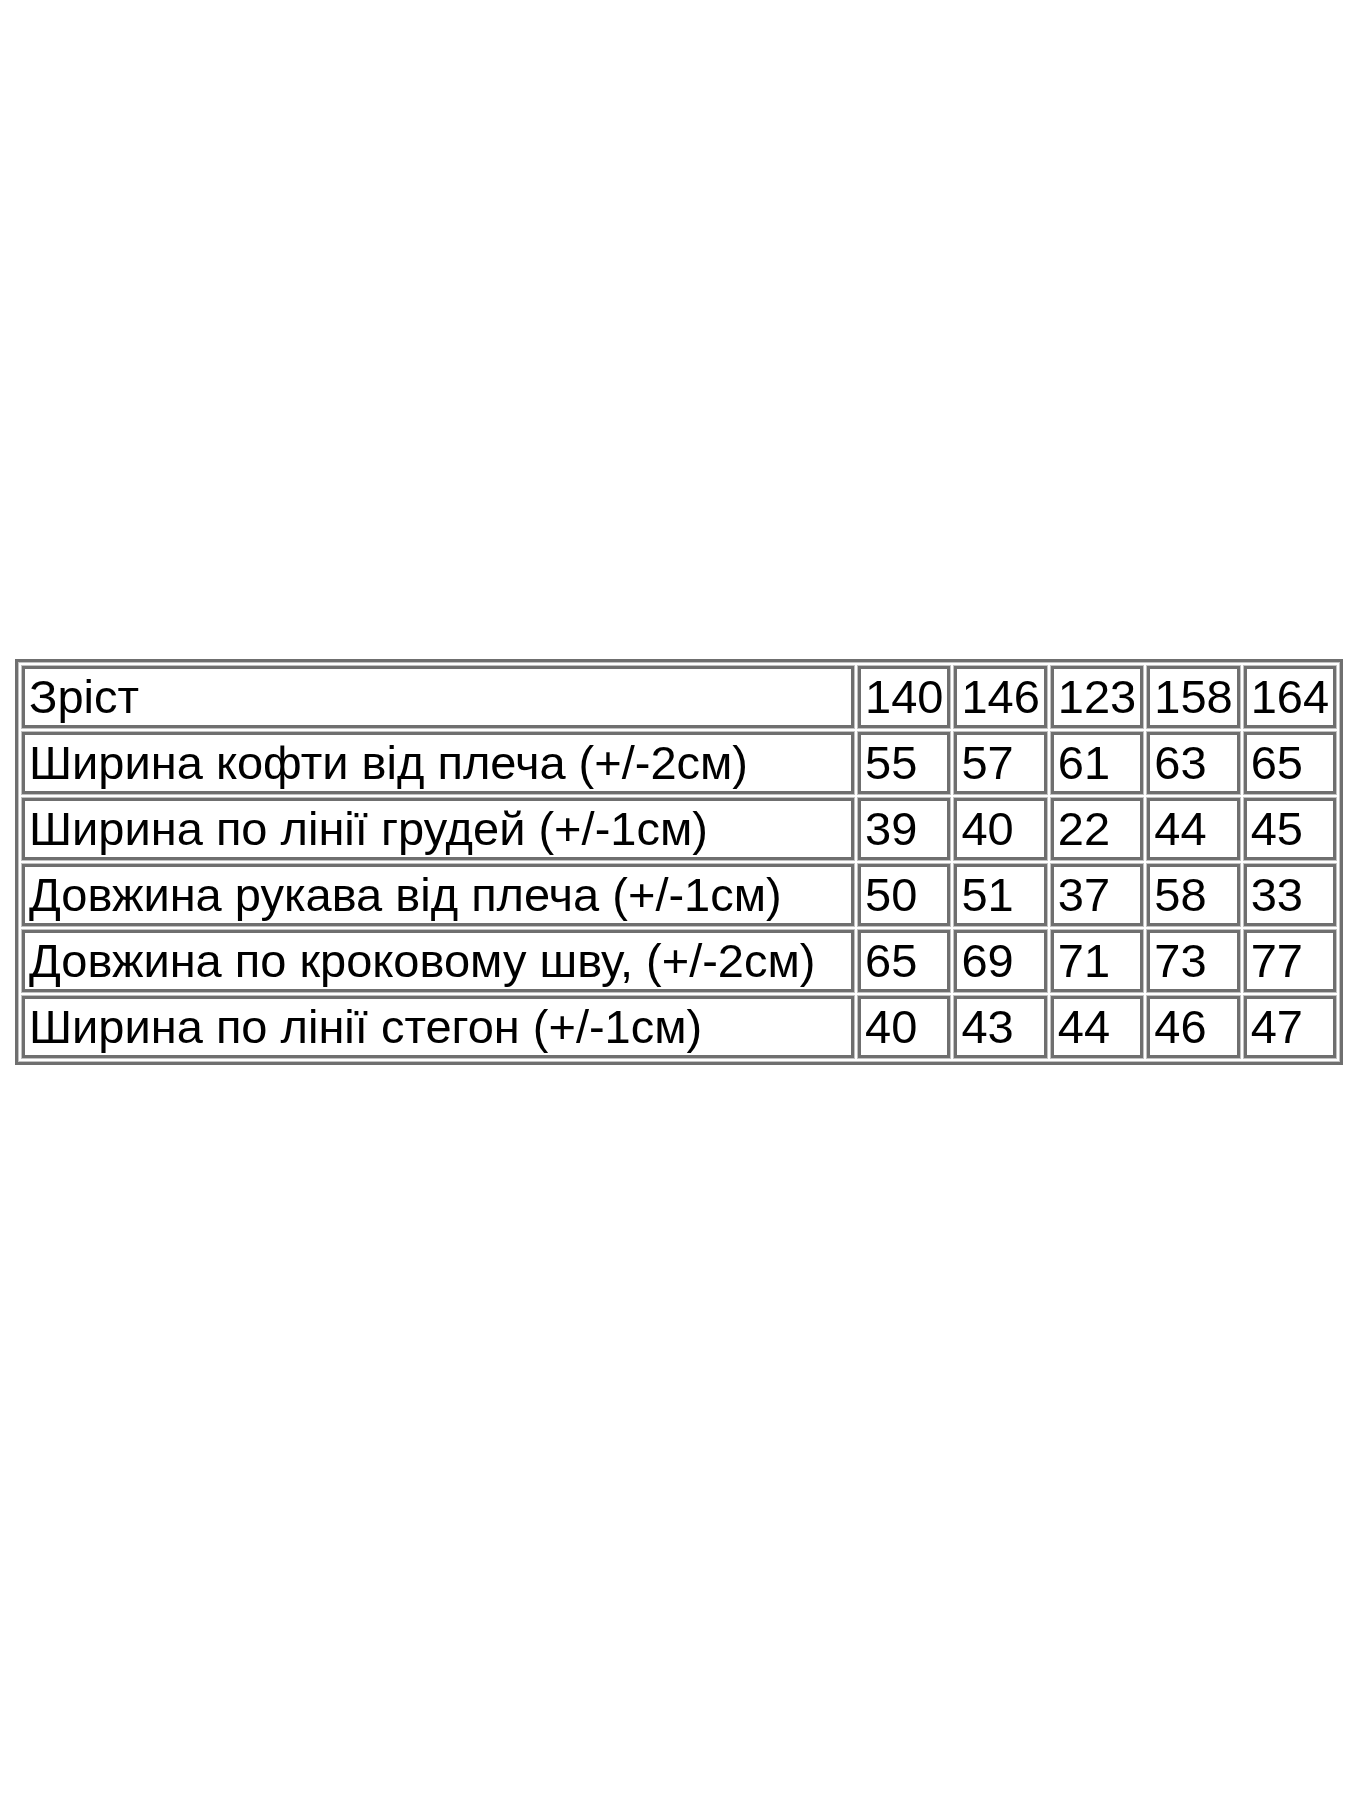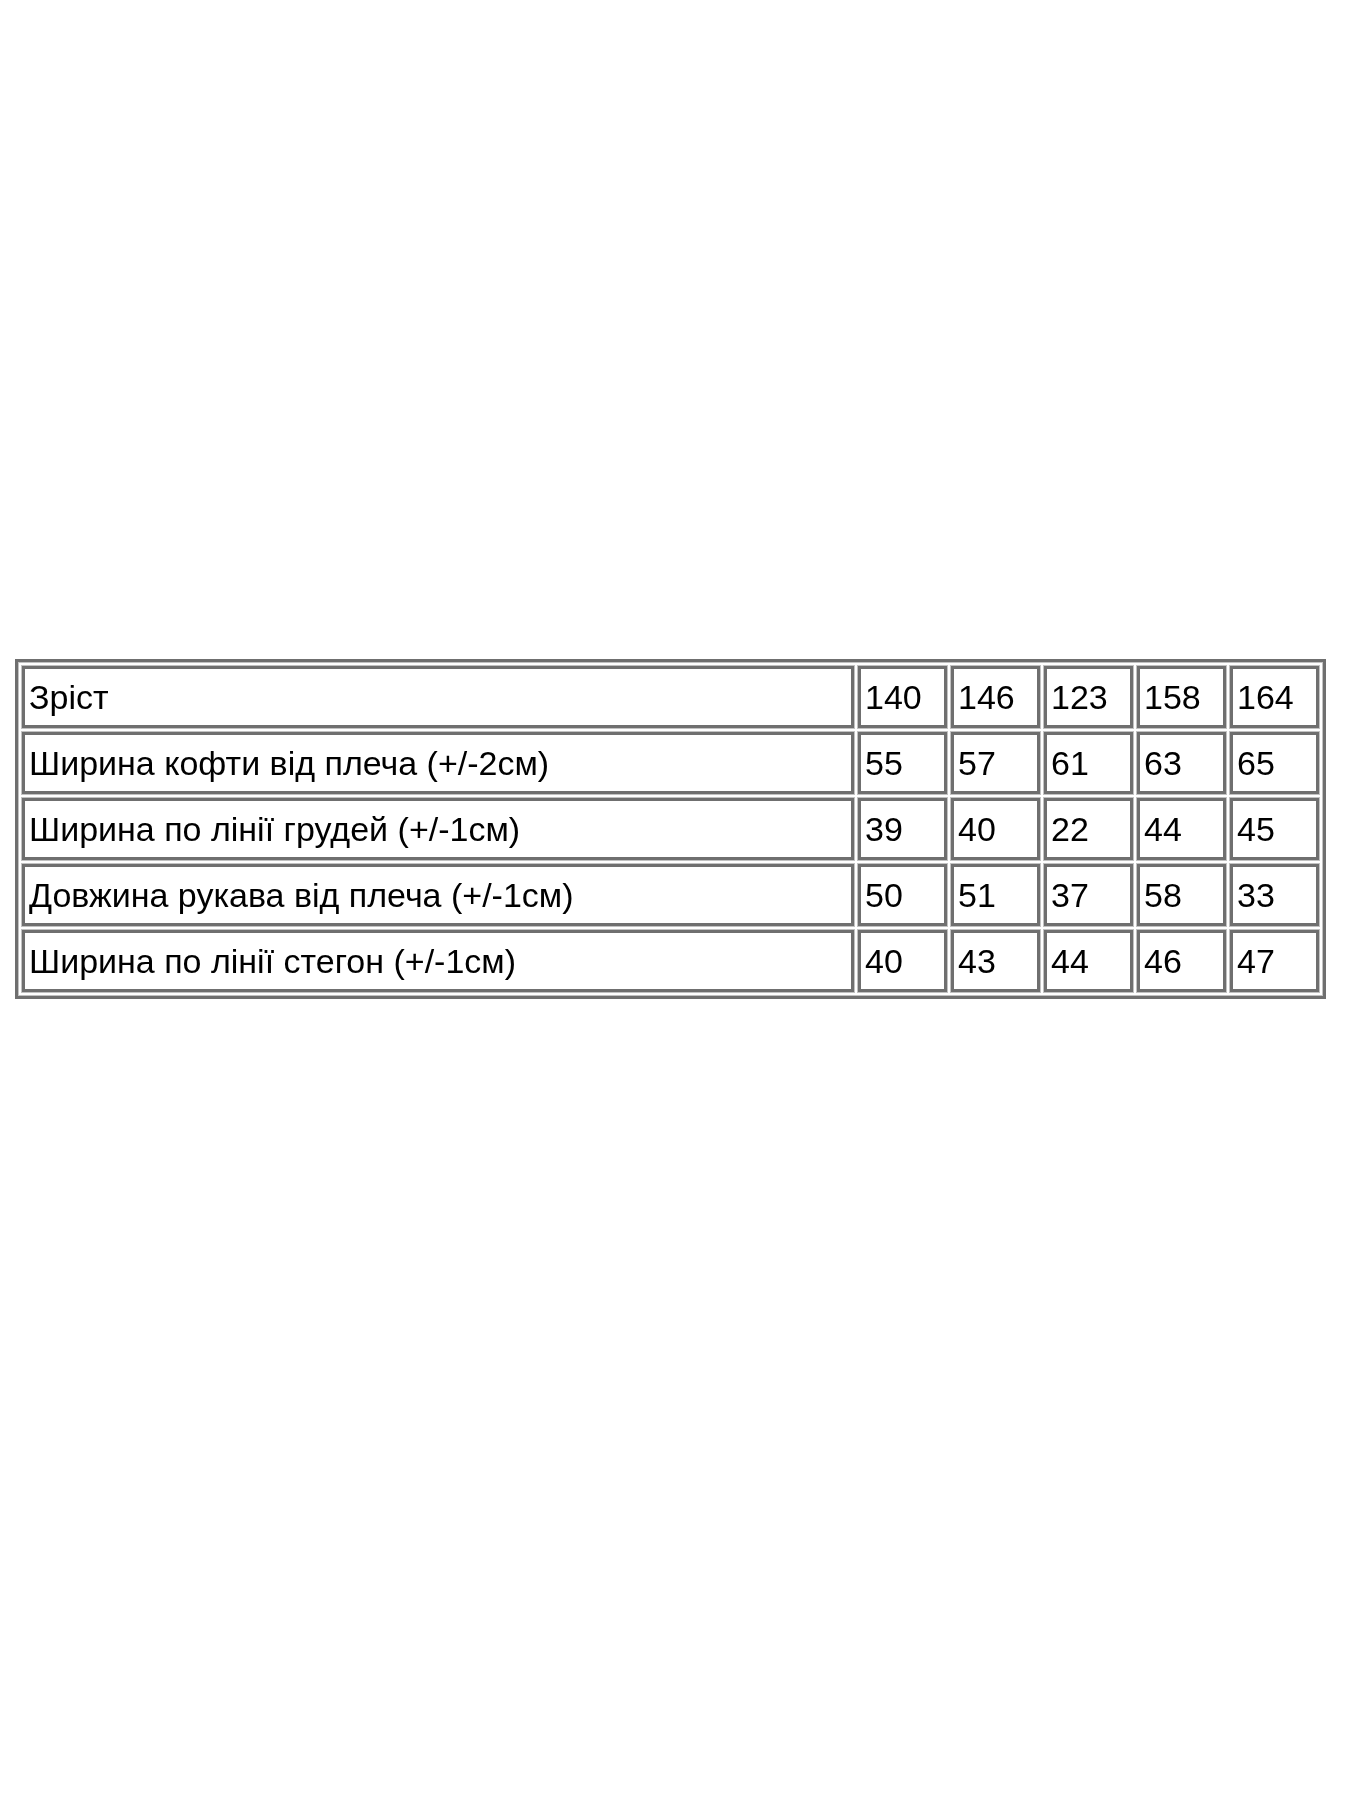--- a/index.html
+++ b/index.html
@@ -20,21 +20,21 @@
     border: 3px solid #6f6f6f;
     background: #ffffff;
     table-layout: fixed;
     box-shadow: inset 0 0 0 1px #c2c2c2;
   }
   table.size-table td {
     border: 3px solid #6f6f6f;
     box-shadow: 0 0 0 1px #c2c2c2;
     background: #ffffff;
     color: #000000;
-    font-size: 34px;
+    font-size: 47px;
     line-height: 56px;
     padding: 0 4px;
     white-space: nowrap;
     overflow: hidden;
     text-align: left;
     vertical-align: middle;
   }
   td.label-cell { width: 818px; }
   td.value-cell { width: 75px; margin-left: 35px; }
 </style>
@@ -69,20 +69,28 @@
     </tr>
     <tr>
       <td class="label-cell">Довжина рукава від плеча (+/-1см)</td>
       <td class="value-cell">50</td>
       <td class="value-cell">51</td>
       <td class="value-cell">37</td>
       <td class="value-cell">58</td>
       <td class="value-cell">33</td>
     </tr>
     <tr>
+      <td class="label-cell">Довжина по кроковому шву, (+/-2см)</td>
+      <td class="value-cell">65</td>
+      <td class="value-cell">69</td>
+      <td class="value-cell">71</td>
+      <td class="value-cell">73</td>
+      <td class="value-cell">77</td>
+    </tr>
+    <tr>
       <td class="label-cell">Ширина по лінії стегон (+/-1см)</td>
       <td class="value-cell">40</td>
       <td class="value-cell">43</td>
       <td class="value-cell">44</td>
       <td class="value-cell">46</td>
       <td class="value-cell">47</td>
     </tr>
   </tbody>
 </table>
 

